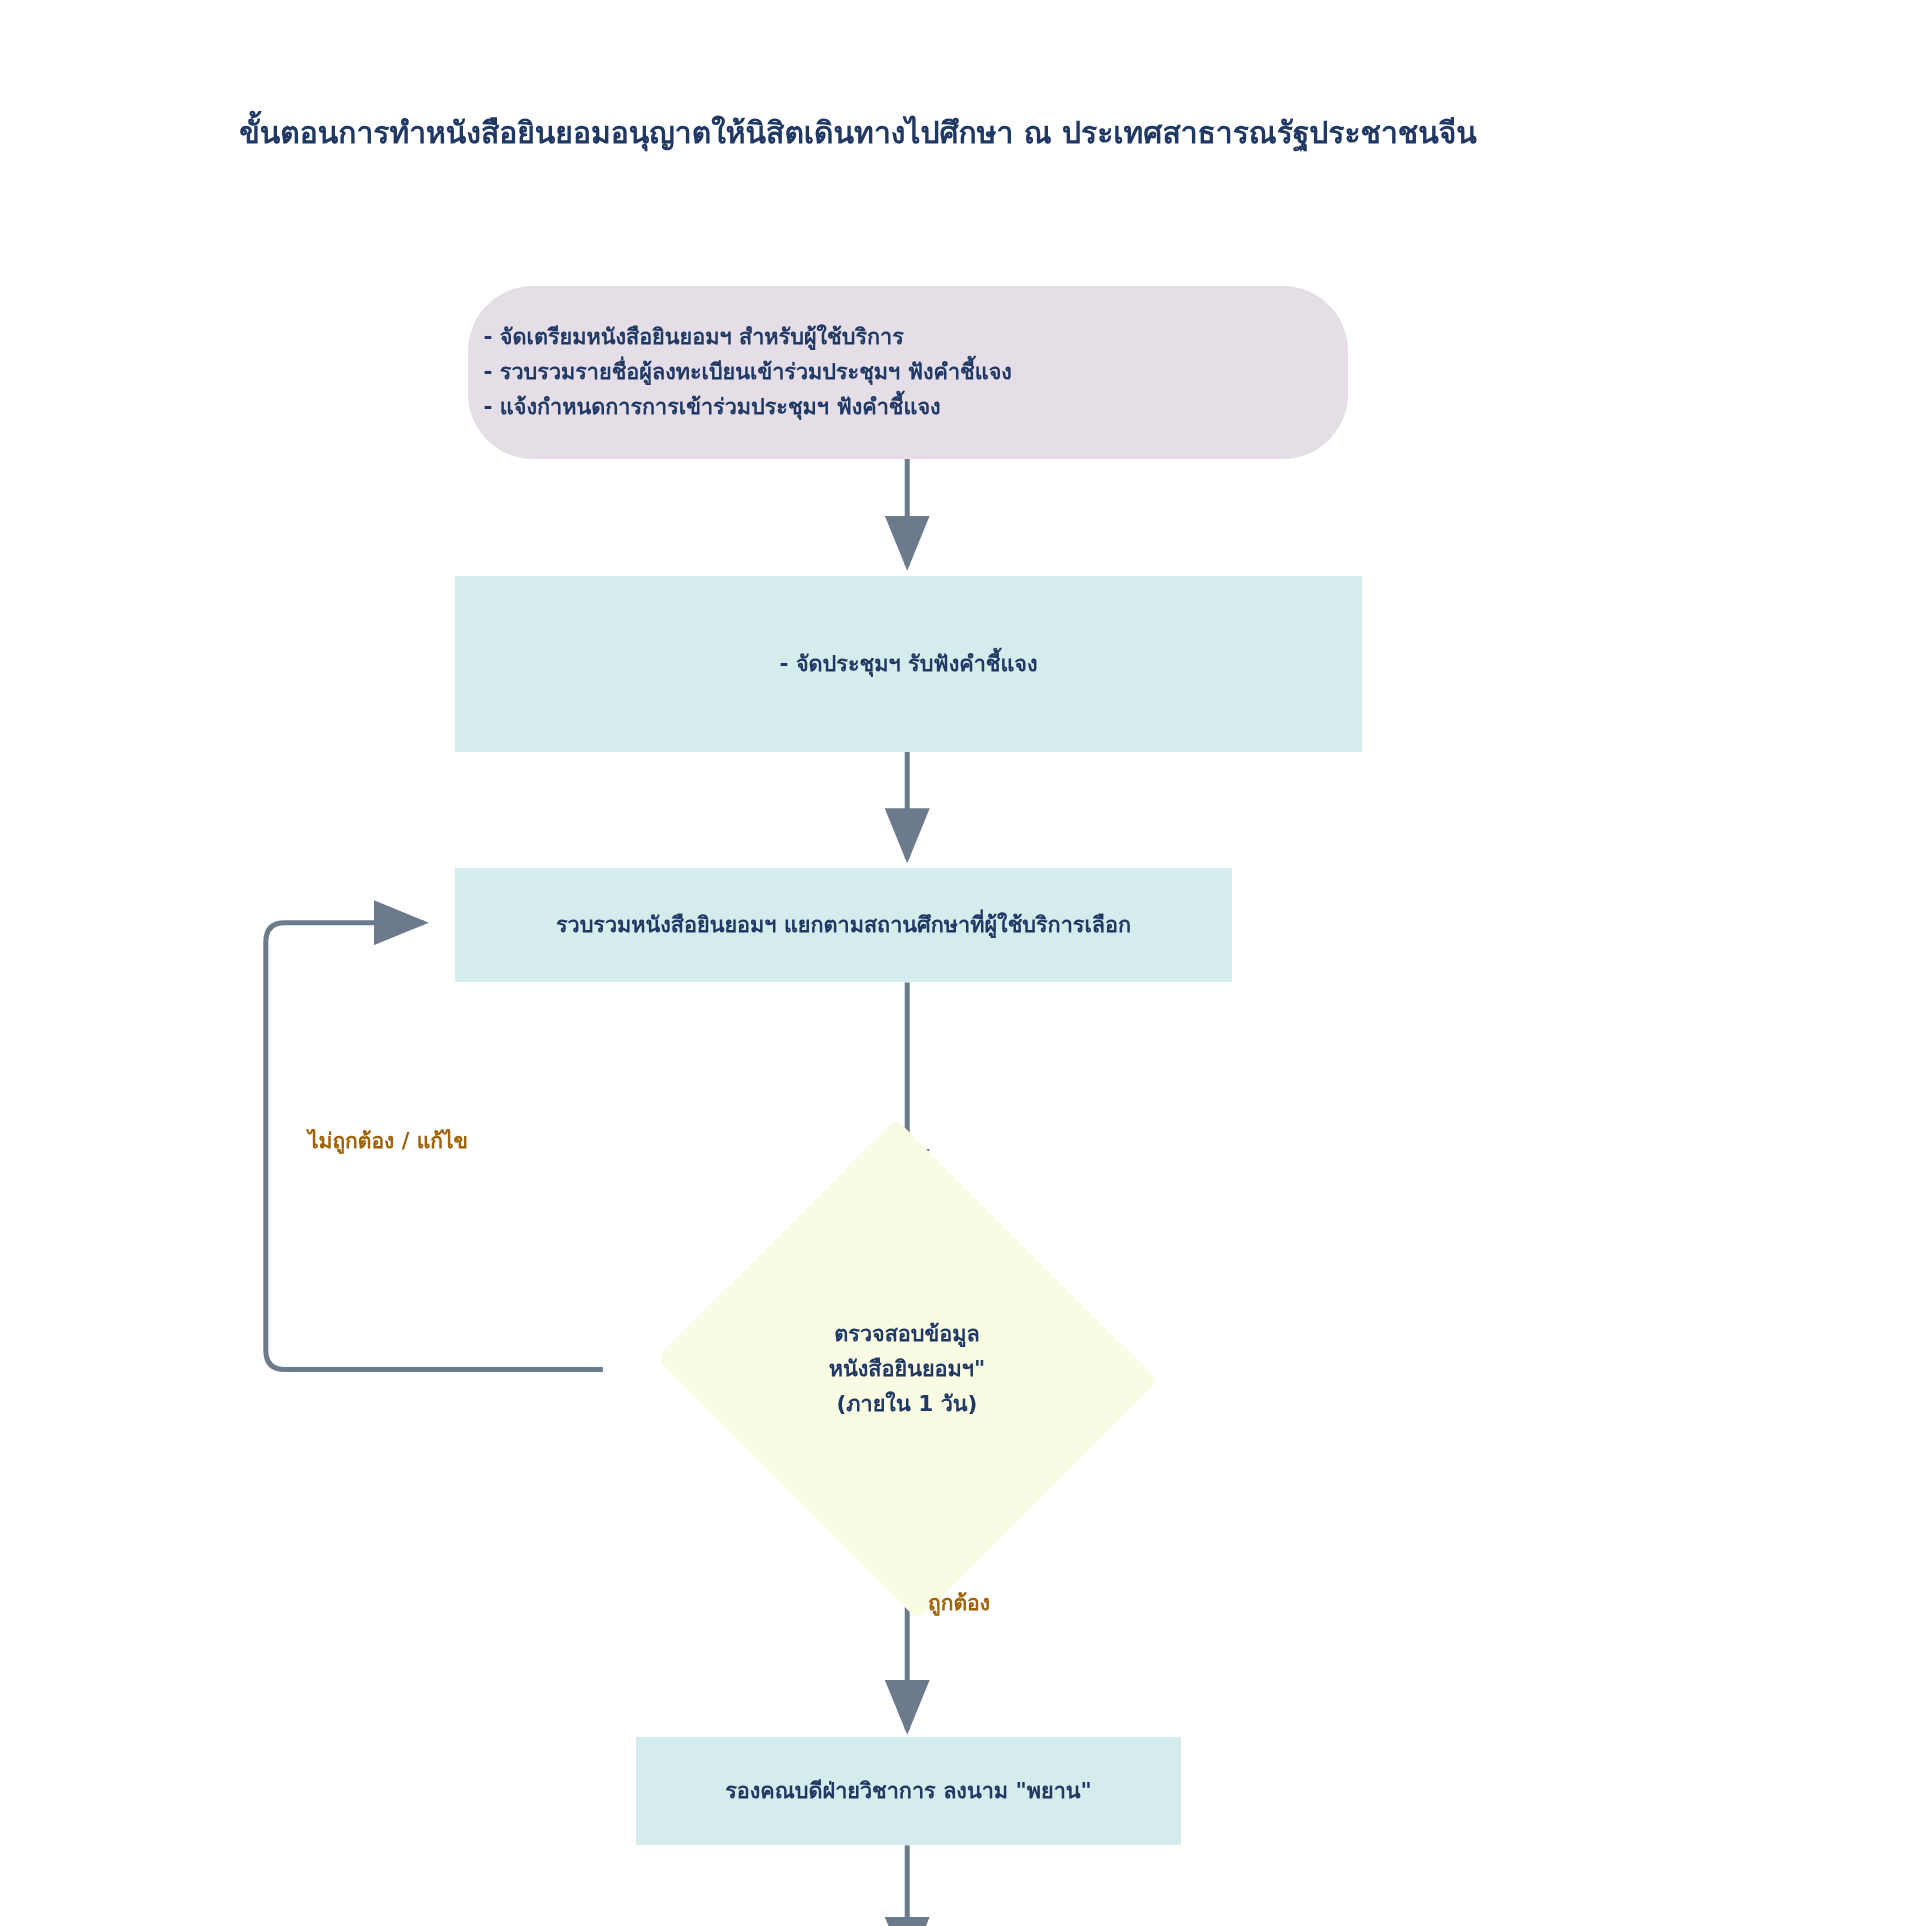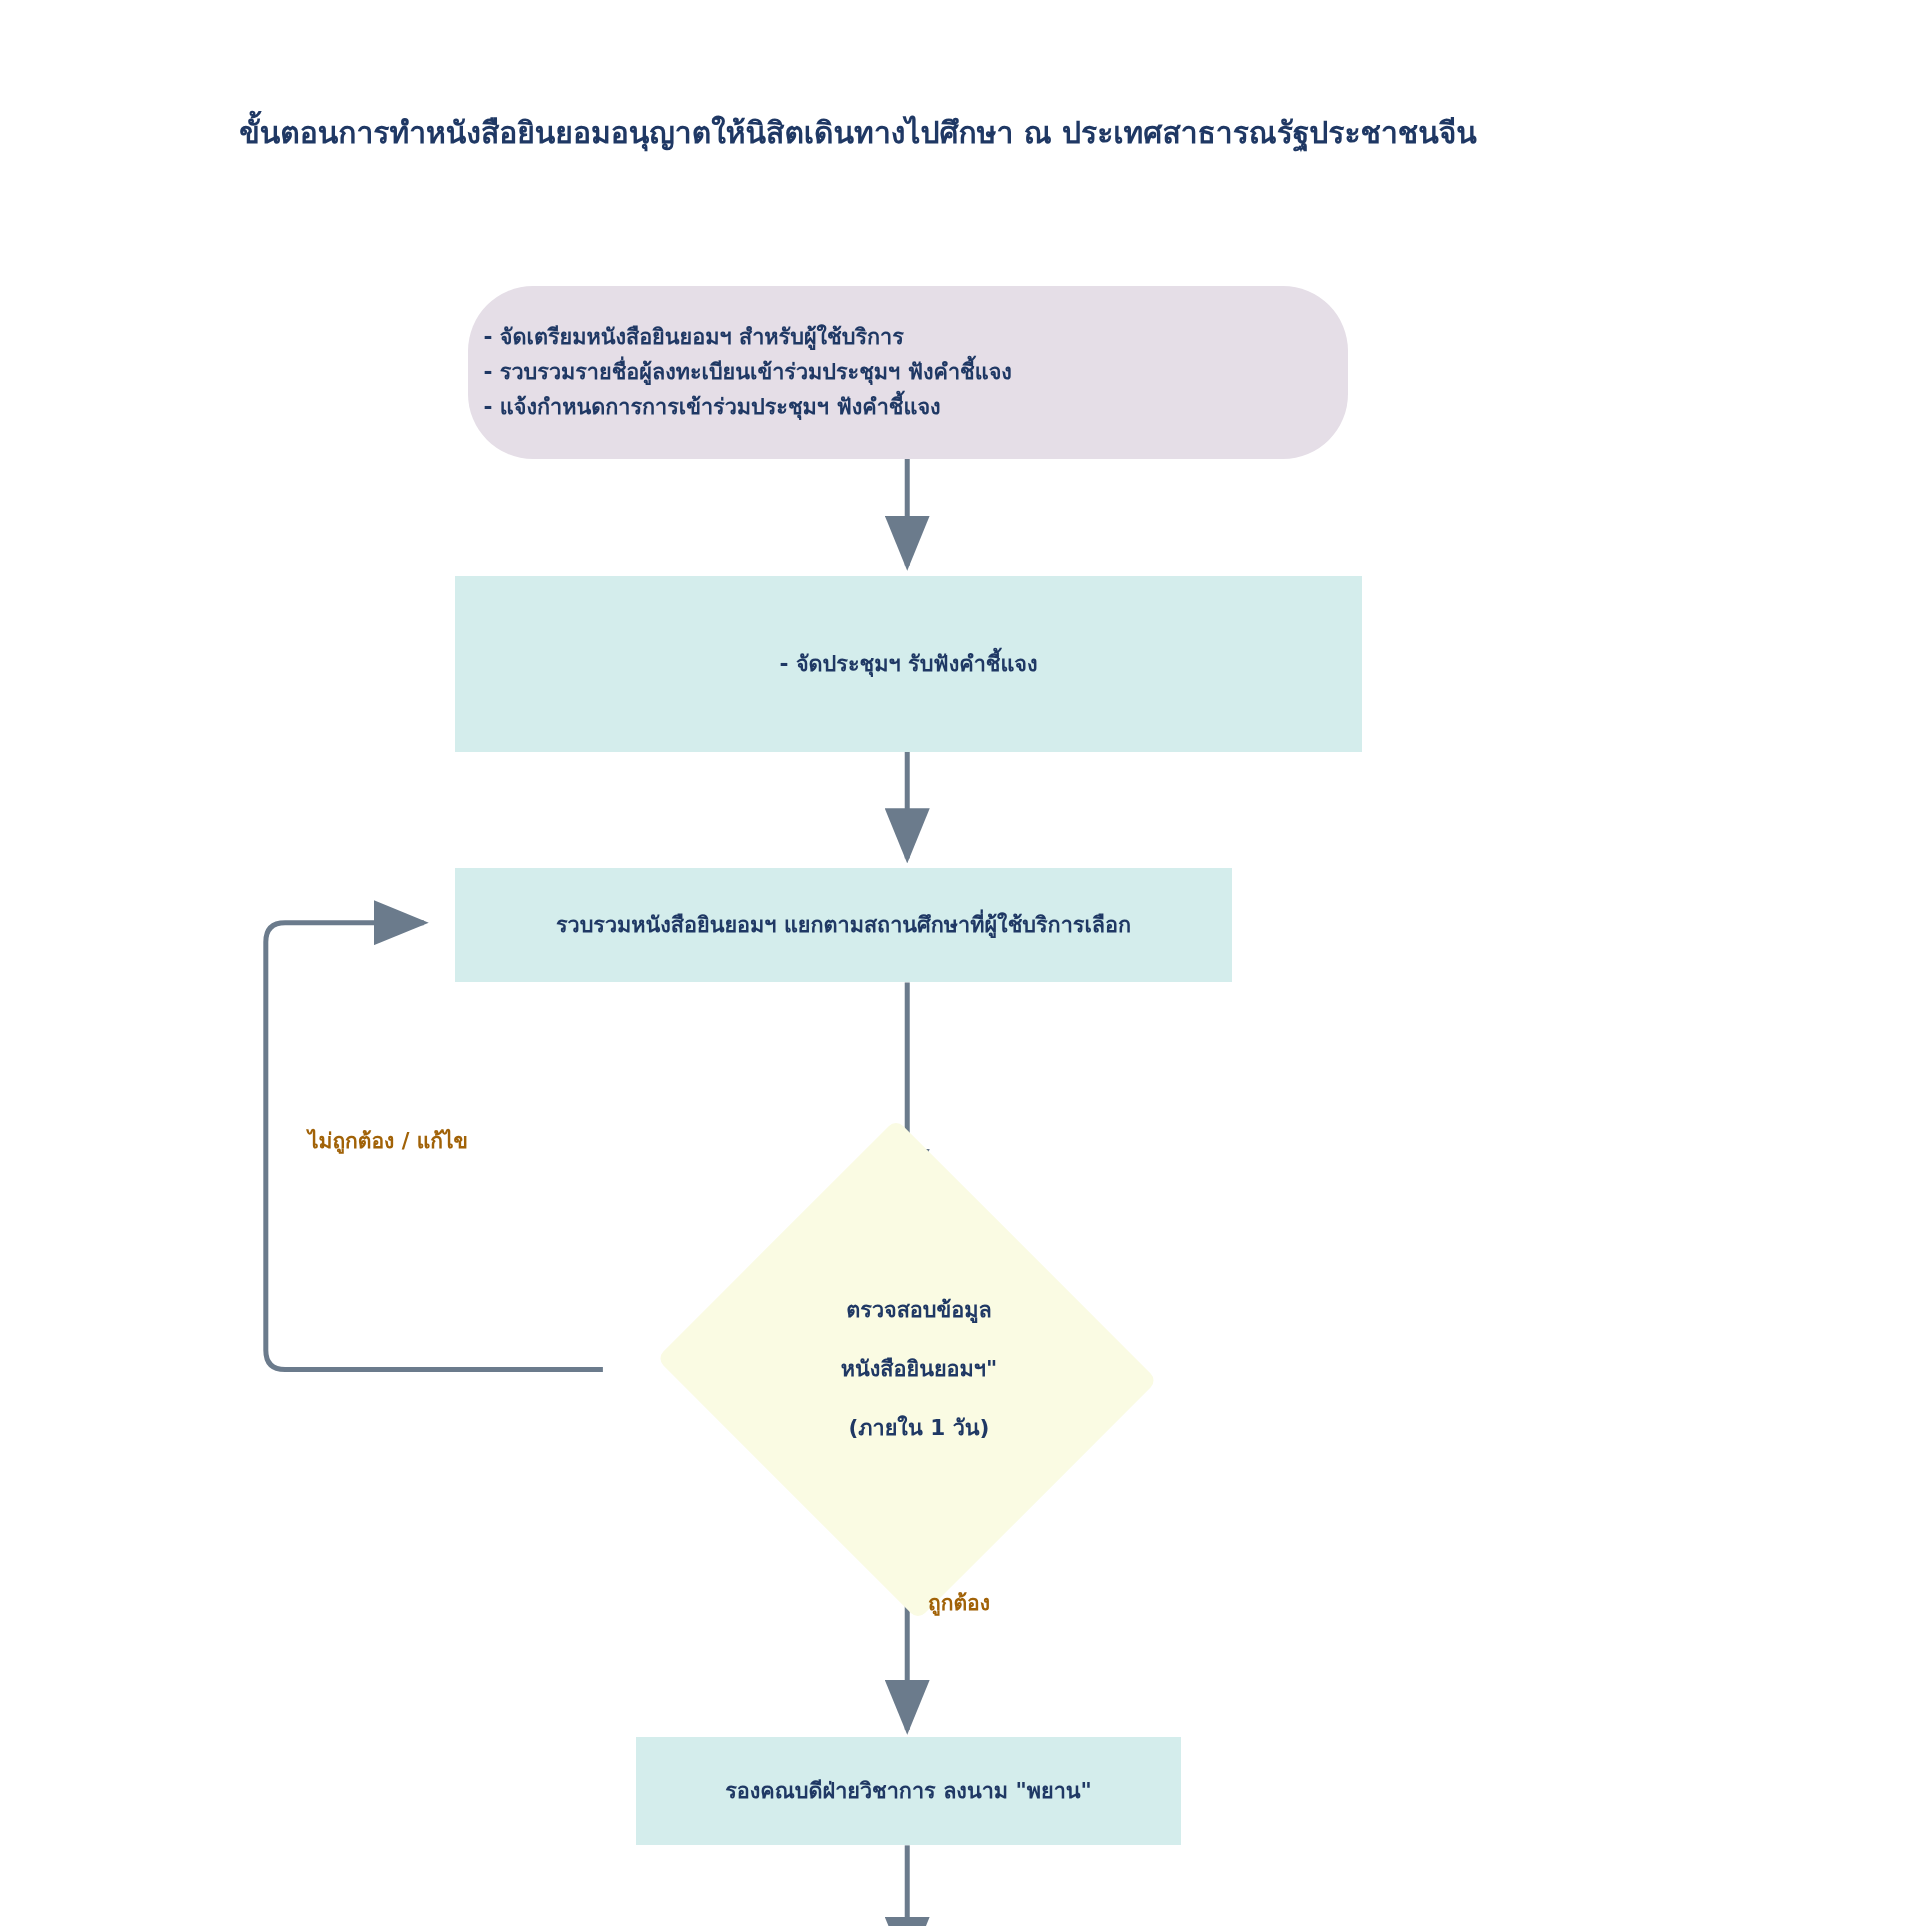--- a/index.html
+++ b/index.html
@@ -61,33 +61,32 @@
     position: absolute;
     left: 0; top: 0;
     width: 100%;
     height: 100%;
     background: #fafbe3;
     transform: rotate(45deg);
     border-radius: 10px;
   }
   .diamond-label {
     position: absolute;
-    left: 12px; top: 0;
+    left: 0; top: 0;
     width: 100%;
     height: 100%;
     display: flex;
     flex-direction: column;
     align-items: center;
     justify-content: center;
     color: #1f3864;
     font-weight: bold;
     font-size: 21.6px;
     line-height: 1.62;
     text-align: center;
-    gap: 24px;
   }
   .diamond-label .line { display: block; white-space: nowrap; }
 
   
   #connectors {
     position: absolute;
     left: 0; top: 0;
     width: 1910px;
     height: 2703px;
     pointer-events: none;

